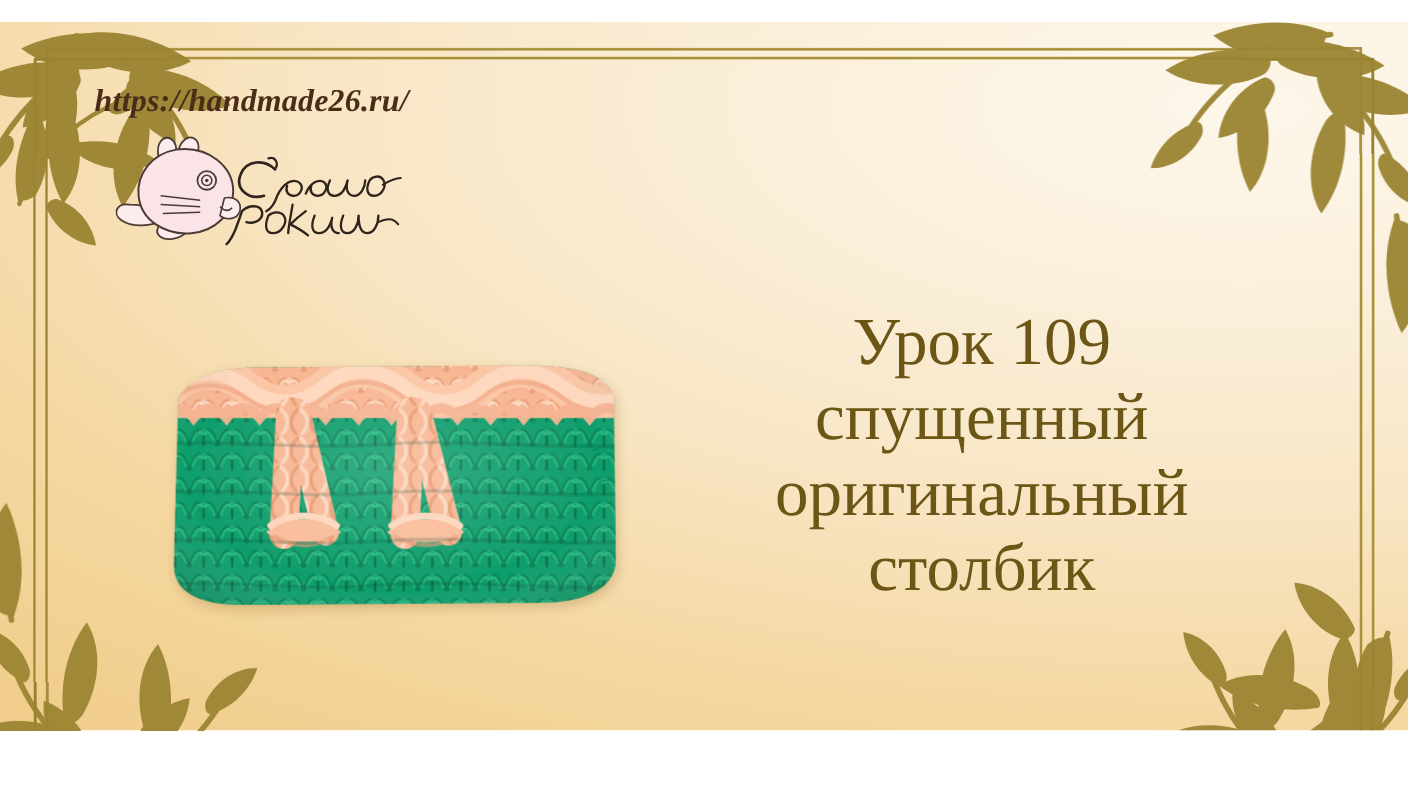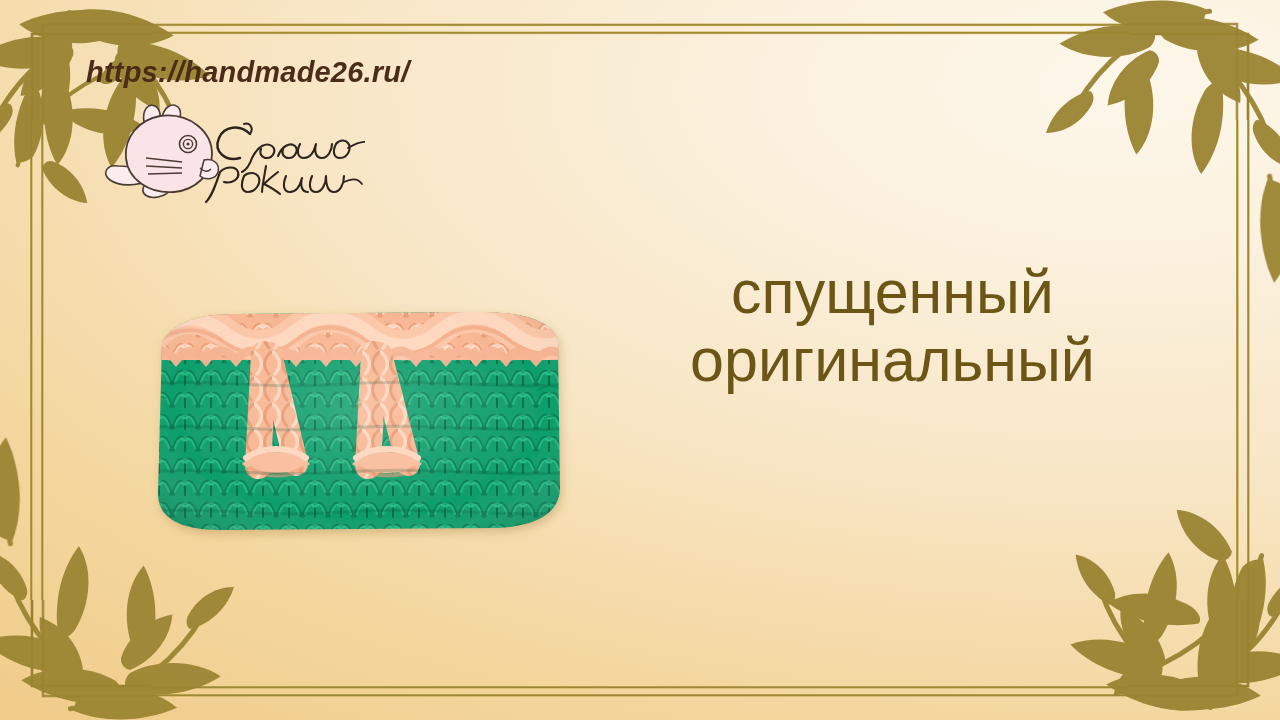--- a/index.html
+++ b/index.html
@@ -4,31 +4,32 @@
 <title>Vyazanie kryuchkom</title>
 <style>
   html, body {
     margin: 0;
     padding: 0;
     background: #ffffff;
   }
   #slide {
     position: relative;
     width: 1280px;
-    height: 720px;
+    height: 644px;
     overflow: hidden;
-    font-family: Liberation Sans, sans-serif;
+    font-family: Liberation Serif, serif;
     
     background:
       radial-gradient(ellipse 150% 130% at 88% 12%,
         #fdf7ea 0%,
         #fbf1de 18%,
         #f8e6c6 42%,
         #f4d79f 68%,
         #efc67f 100%);
+    margin-top: 20px;
   }
 
   
   .frame-svg {
     position: absolute;
     inset: 0;
     width: 1280px;
     height: 720px;
     pointer-events: none;
   }
@@ -334,17 +335,19 @@
           </g>
 
           <rect x="0" y="0" width="428" height="244" fill="url(#swShade)"></rect>
         </g>
       </g>
     </svg>
   </div>
 
 
   <div class="subhead">
+    <span class="ln">Урок 109</span>
     <span class="ln">спущенный</span>
     <span class="ln">оригинальный</span>
+    <span class="ln">столбик</span>
   </div>
 
 </div>
 
 </body></html>

